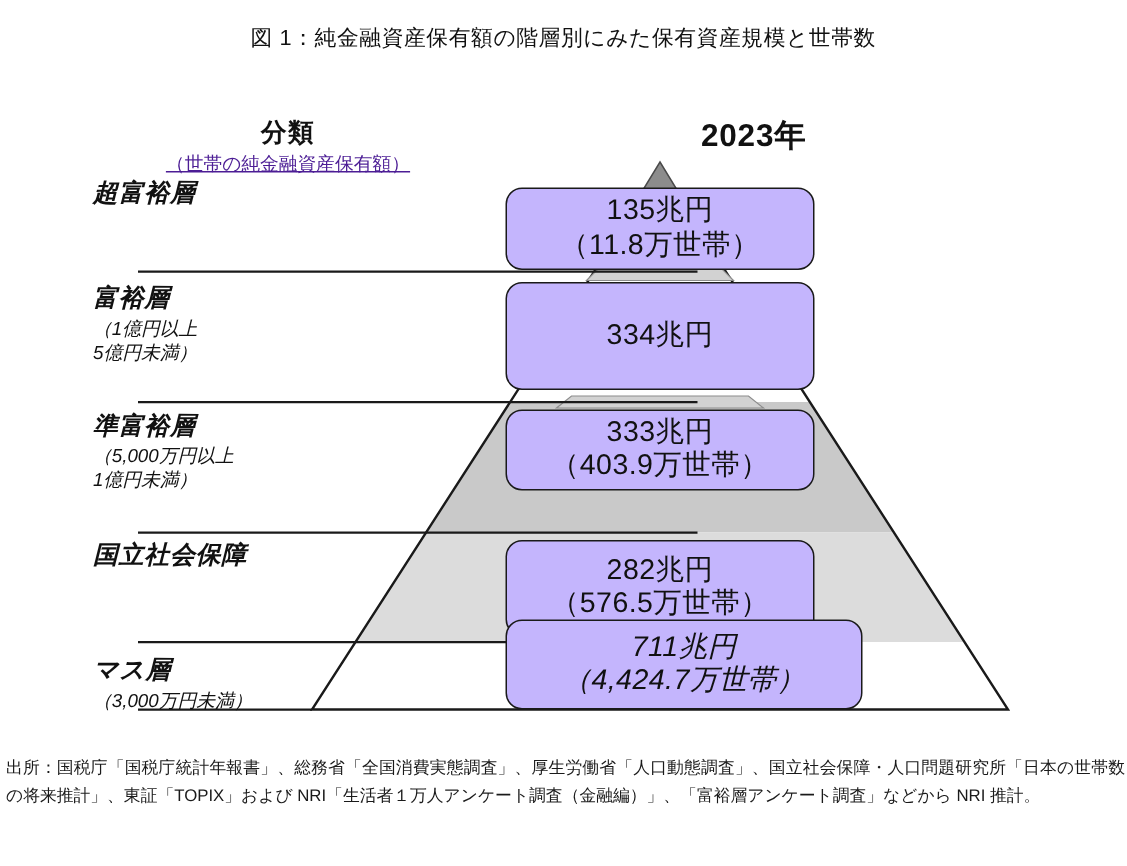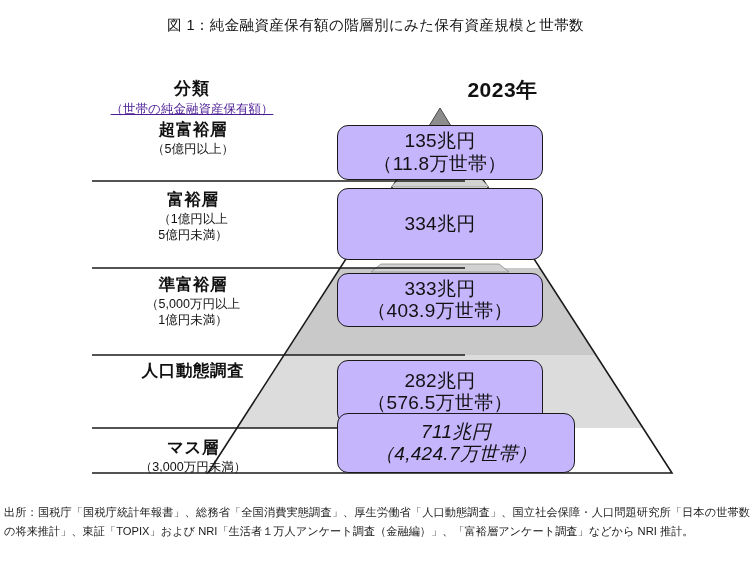--- a/index.html
+++ b/index.html
@@ -80,22 +80,23 @@
     top: 0;
     width: 751px;
     height: 425px;
   }
 
   
   .tier-label {
     position: absolute;
     left: 62px;
     width: 262px;
-    text-align: center;
-    color: #111111;
+    text-align: left;
+    color: #111111;
+    font-style: italic;
   }
   .tier-label .t-name {
     font-size: 16.5px;
     font-weight: bold;
     letter-spacing: 0.6px;
     line-height: 1.2;
   }
   .tier-label .t-range {
     font-size: 12.5px;
     line-height: 1.28;
@@ -177,37 +178,36 @@
 
     <line x1="92" y1="113" x2="465" y2="113" stroke="#1a1a1a" stroke-width="1.5"></line>
     <line x1="92" y1="200" x2="465" y2="200" stroke="#1a1a1a" stroke-width="1.5"></line>
     <line x1="92" y1="287" x2="465" y2="287" stroke="#1a1a1a" stroke-width="1.5"></line>
     <line x1="92" y1="360" x2="465" y2="360" stroke="#1a1a1a" stroke-width="1.5"></line>
     <line x1="92" y1="405" x2="208" y2="405" stroke="#1a1a1a" stroke-width="1.5"></line>
   </svg>
 
   <div class="tier-label" style="top:52px;">
     <div class="t-name">超富裕層</div>
-    <div class="t-range">（5億円以上）</div>
   </div>
 
   <div class="tier-label" style="top:122px;">
     <div class="t-name">富裕層</div>
     <div class="t-range">（1億円以上
 5億円未満）</div>
   </div>
 
   <div class="tier-label" style="top:207px;">
     <div class="t-name">準富裕層</div>
     <div class="t-range">（5,000万円以上
 1億円未満）</div>
   </div>
 
   <div class="tier-label" style="top:293px;">
-    <div class="t-name">人口動態調査</div>
+    <div class="t-name">国立社会保障</div>
   </div>
 
   <div class="tier-label" style="top:370px;">
     <div class="t-name">マス層</div>
     <div class="t-range">（3,000万円未満）</div>
   </div>
 
   <div class="value-box" style="left:337px; top:57px; width:206px; height:55px;">
     <div class="amount">135兆円</div>
     <div class="households">（11.8万世帯）</div>

